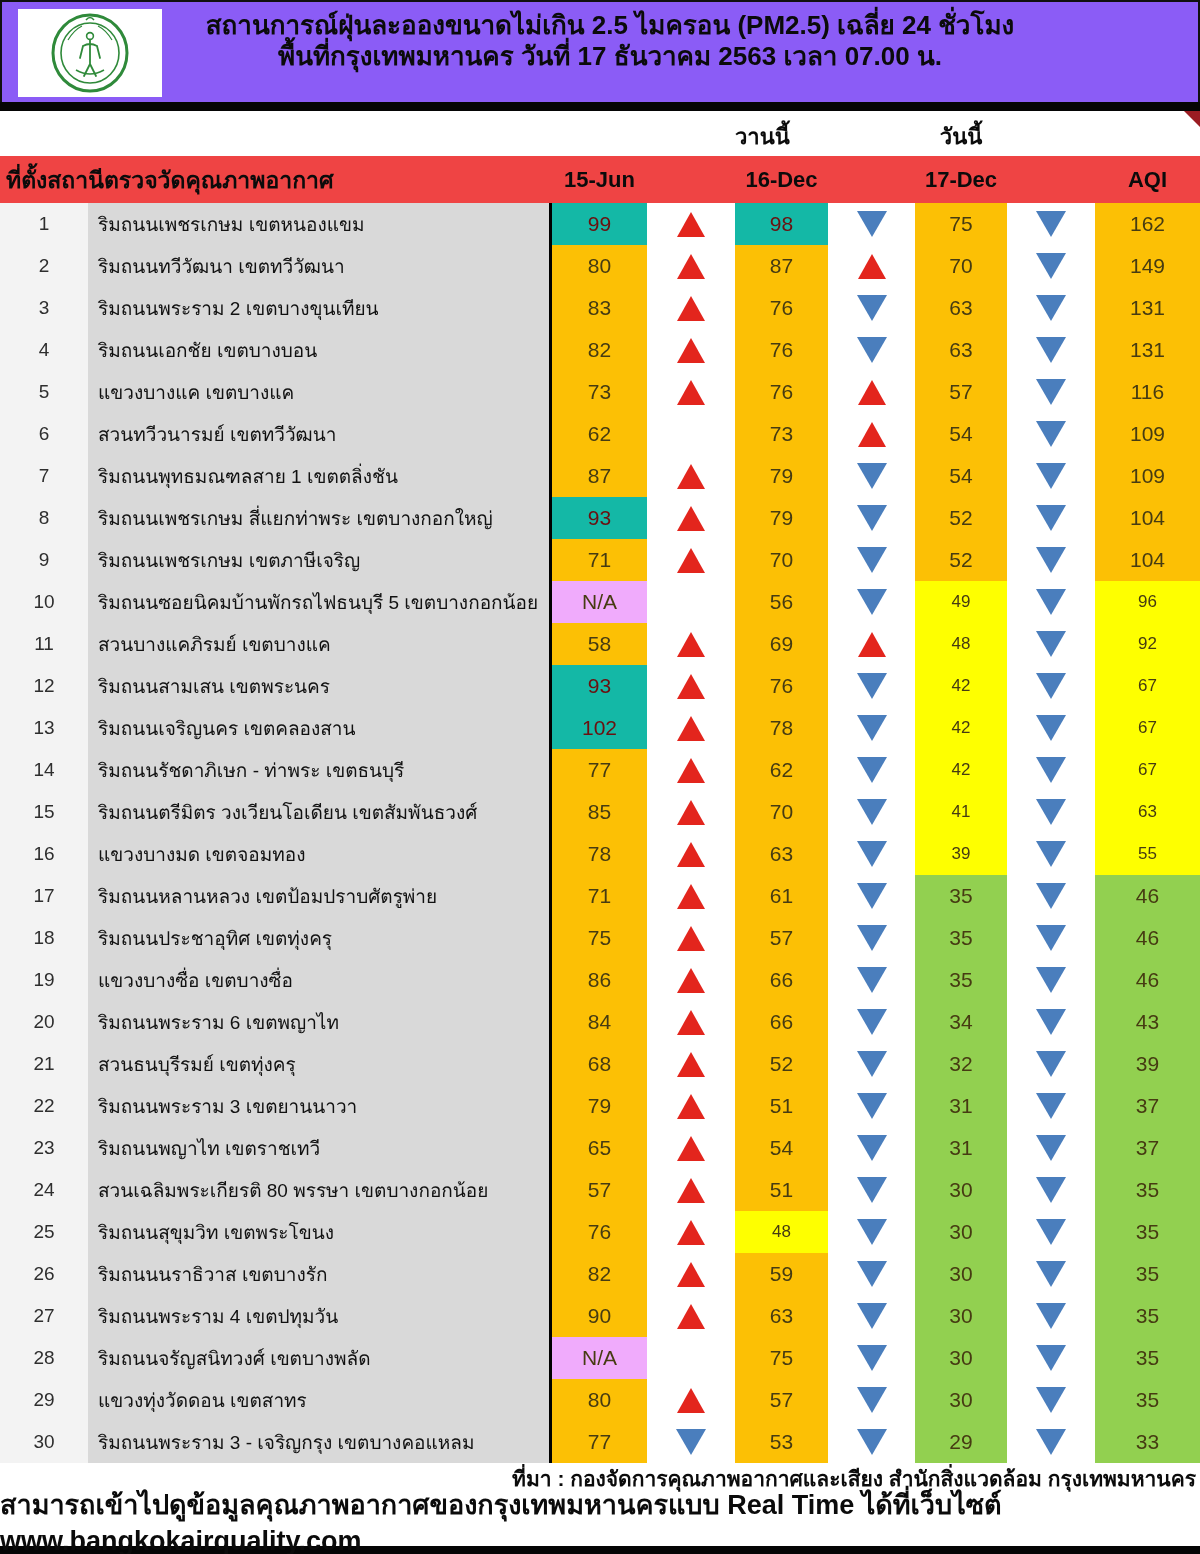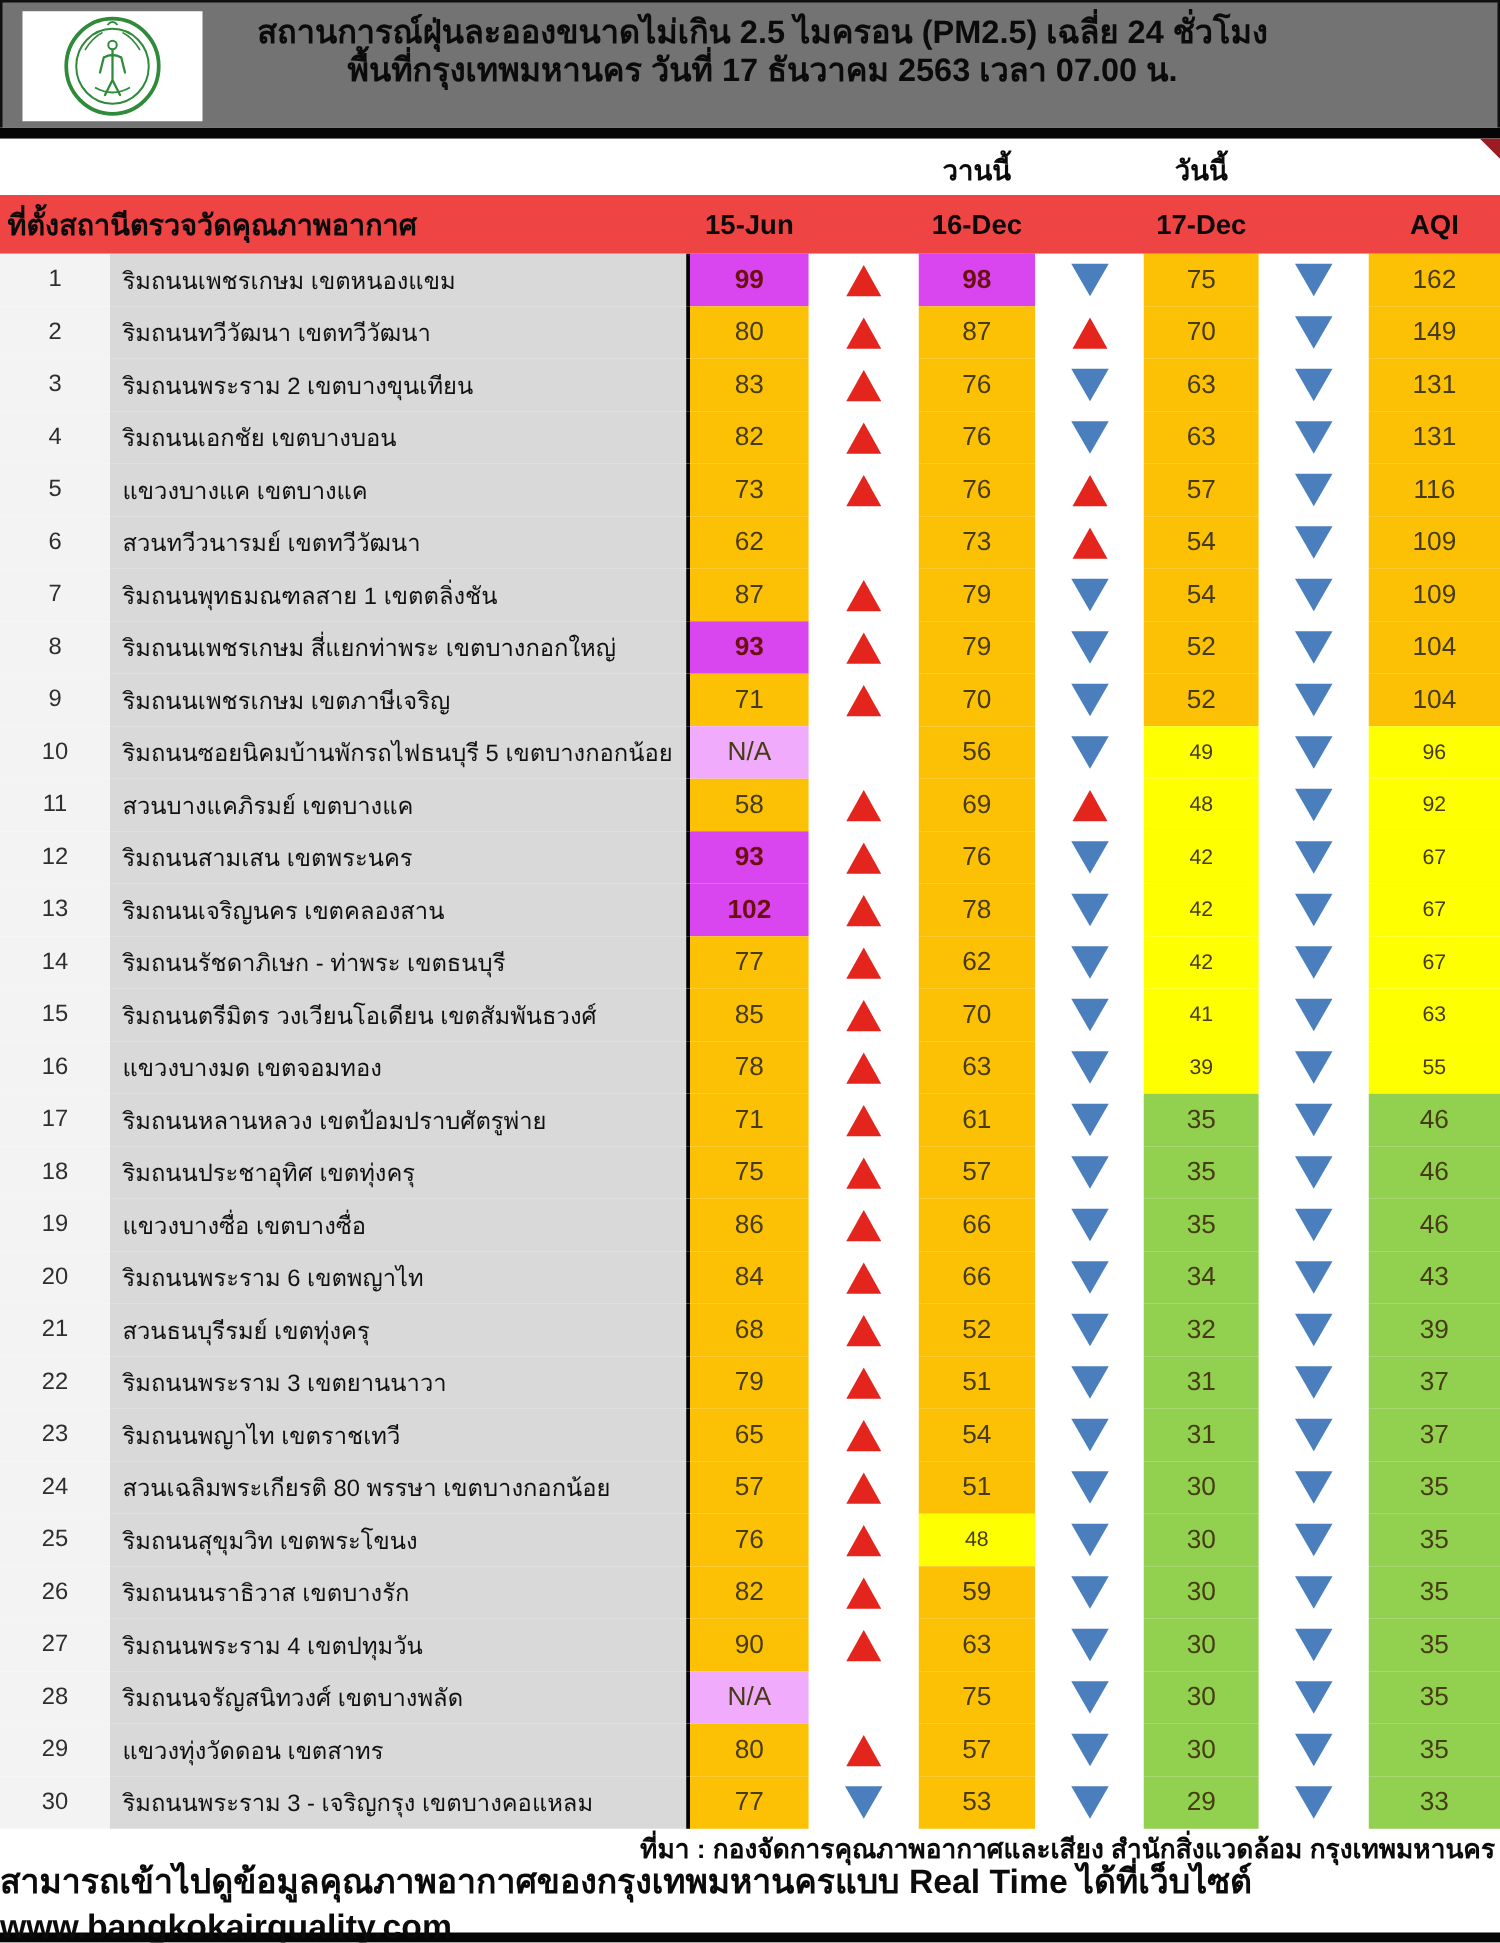--- a/index.html
+++ b/index.html
@@ -4,35 +4,35 @@
 <style>
   * { margin:0; padding:0; box-sizing:border-box; }
   body { background:#888; }
   .page {
     position:relative; width:1200px; height:1554px; margin:0 auto;
     background:#fff; font-family:"Liberation Sans","DejaVu Sans",sans-serif;
     overflow:hidden;
   }
   
   .topbar {
-    position:relative; height:102px; background:#737373;
+    position:relative; height:102px; background:#8b5cf6;
     border:2px solid #101010; border-bottom:none;
   }
   .logo-box {
     position:absolute; left:16px; top:7px; width:144px; height:88px;
     background:#fff; display:flex; align-items:center; justify-content:center;
   }
   .titles { position:absolute; left:20px; right:0; top:10px; text-align:center; }
   .title-line { font-size:26px; font-weight:bold; color:#0b0b0b; line-height:1.0; }
   .title-line + .title-line { margin-top:5px; }
   .black-bar { height:9px; background:#050505; }
   
   .subheader { position:relative; height:45px; background:#fff; }
   .day-label { position:absolute; top:8px; font-size:22px; font-weight:bold; color:#0b0b0b; }
-  .day-label.yesterday { left:735px; width:93px; text-align:center; }
+  .day-label.yesterday { left:735px; width:93px; text-align:left; }
   .day-label.today     { left:915px; width:92px; text-align:center; }
   .corner-marker {
     position:absolute; right:0; top:0; width:0; height:0;
     border-top:16px solid #9b1c22; border-left:16px solid transparent;
   }
   
   .colheader {
     display:grid; grid-template-columns:552px 95px 88px 93px 87px 92px 88px 105px;
     height:47px; background:#ef4444; align-items:center;
   }
@@ -46,21 +46,21 @@
   }
   .cell { display:flex; align-items:center; justify-content:center; }
   .cell.seq { background:#f3f3f3; font-size:19px; color:#2e2e2e; }
   .cell.station {
     background:#d9d9d9; justify-content:flex-start; padding-left:10px; padding-right:4px;
     font-size:19px; color:#111; border-right:3px solid #000000;
     white-space:nowrap; overflow:hidden;
   }
   .cell.val { font-size:21px; color:#463b12; }
   .bg-orange { background:#fcc005; }
-  .bg-red    { background:#d946ef; color:#5d1414;font-weight:bold; }
+  .bg-red    { background:#14b8a6; color:#5d1414; }
   .bg-yellow { background:#feff00; color:#3c3c00; }
   .bg-green  { background:#92d050; color:#274d14; }
   .bg-white  { background:#f0abfc; color:#222; font-size:20px; }
   .cell.val.bg-yellow { font-size:17px; }
   .cell.val.bg-red { color:#6b1010; }
   .cell.arrow { background:#fff; }
   .tri { display:block; width:0; height:0; }
   .tri.up   { border-left:14px solid transparent; border-right:14px solid transparent; border-bottom:25px solid #e3251d; }
   .tri.down { border-left:15px solid transparent; border-right:15px solid transparent; border-top:26px solid #4a7ebd; }
   

